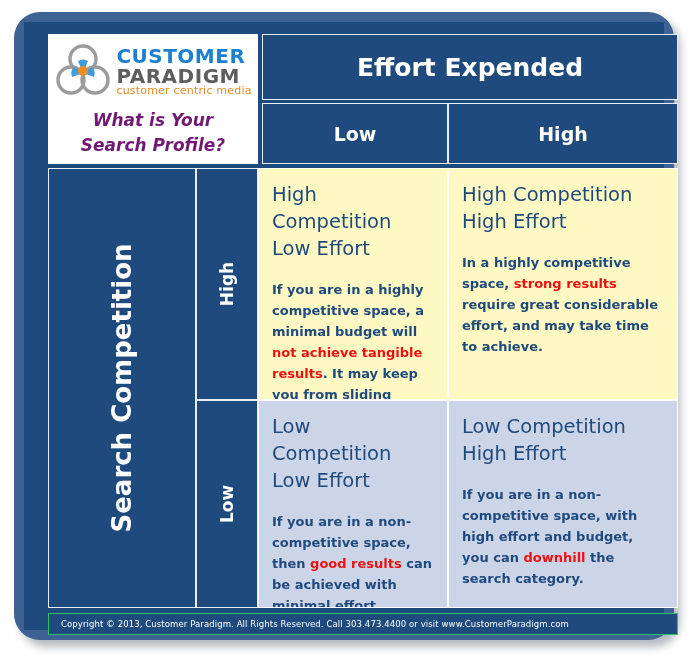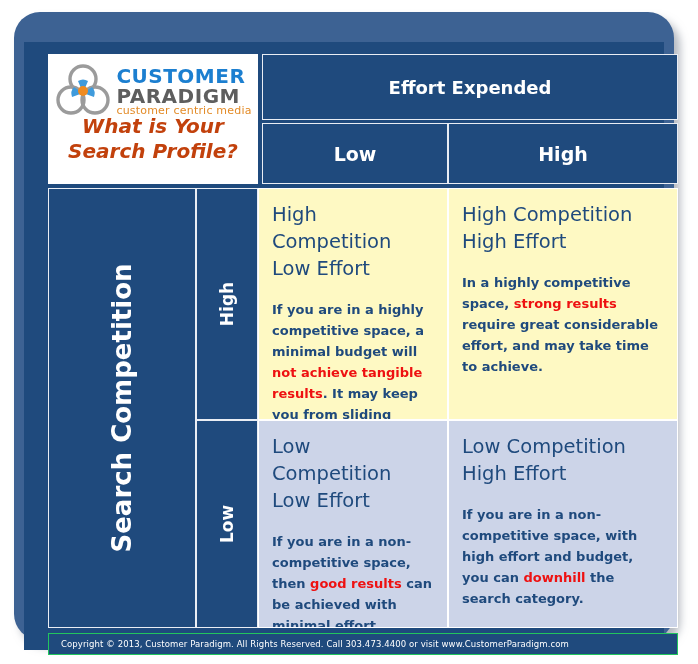--- a/index.html
+++ b/index.html
@@ -27,21 +27,20 @@
   }
 
   #inner {
     position: absolute;
     left: 10px;
     top: 10px;
     width: 640px;
     height: 608px;
     background: #1f4a7d;
     box-sizing: border-box;
-    margin-top: 20px;
   }
 
   
   #titlebox {
     position: absolute;
     left: 24px;
     top: 12px;
     width: 210px;
     height: 130px;
     background: #ffffff;
@@ -77,48 +76,48 @@
   #logo-tagline {
     font-family: "DejaVu Sans", sans-serif;
     font-size: 11px;
     color: #e38b27;
     line-height: 10px;
     align-self: flex-end;
     letter-spacing: 0.2px;
   }
   #title-question {
     position: absolute;
-    left: 0; top: 60px;
+    left: 0; top: 74px;
     width: 210px;
     text-align: center;
     font-family: "DejaVu Sans", sans-serif;
     font-weight: bold;
     font-style: italic;
-    font-size: 20px;
+    font-size: 17px;
     line-height: 25px;
-    color: #c2410c;
+    color: #701a75;
   }
 
   
   #hdr-effort {
     position: absolute;
     left: 238px;
     top: 12px;
     width: 416px;
     height: 66px;
     background: #1f4a7d;
     border: 1px solid #e9edf4;
     box-sizing: border-box;
     display: flex;
     align-items: center;
     justify-content: center;
     color: #ffffff;
     font-family: "DejaVu Sans", sans-serif;
     font-weight: bold;
-    font-size: 18px;
+    font-size: 25px;
   }
   #hdr-low, #hdr-high {
     position: absolute;
     top: 81px;
     height: 61px;
     background: #1f4a7d;
     border: 1px solid #e9edf4;
     box-sizing: border-box;
     display: flex;
     align-items: center;

